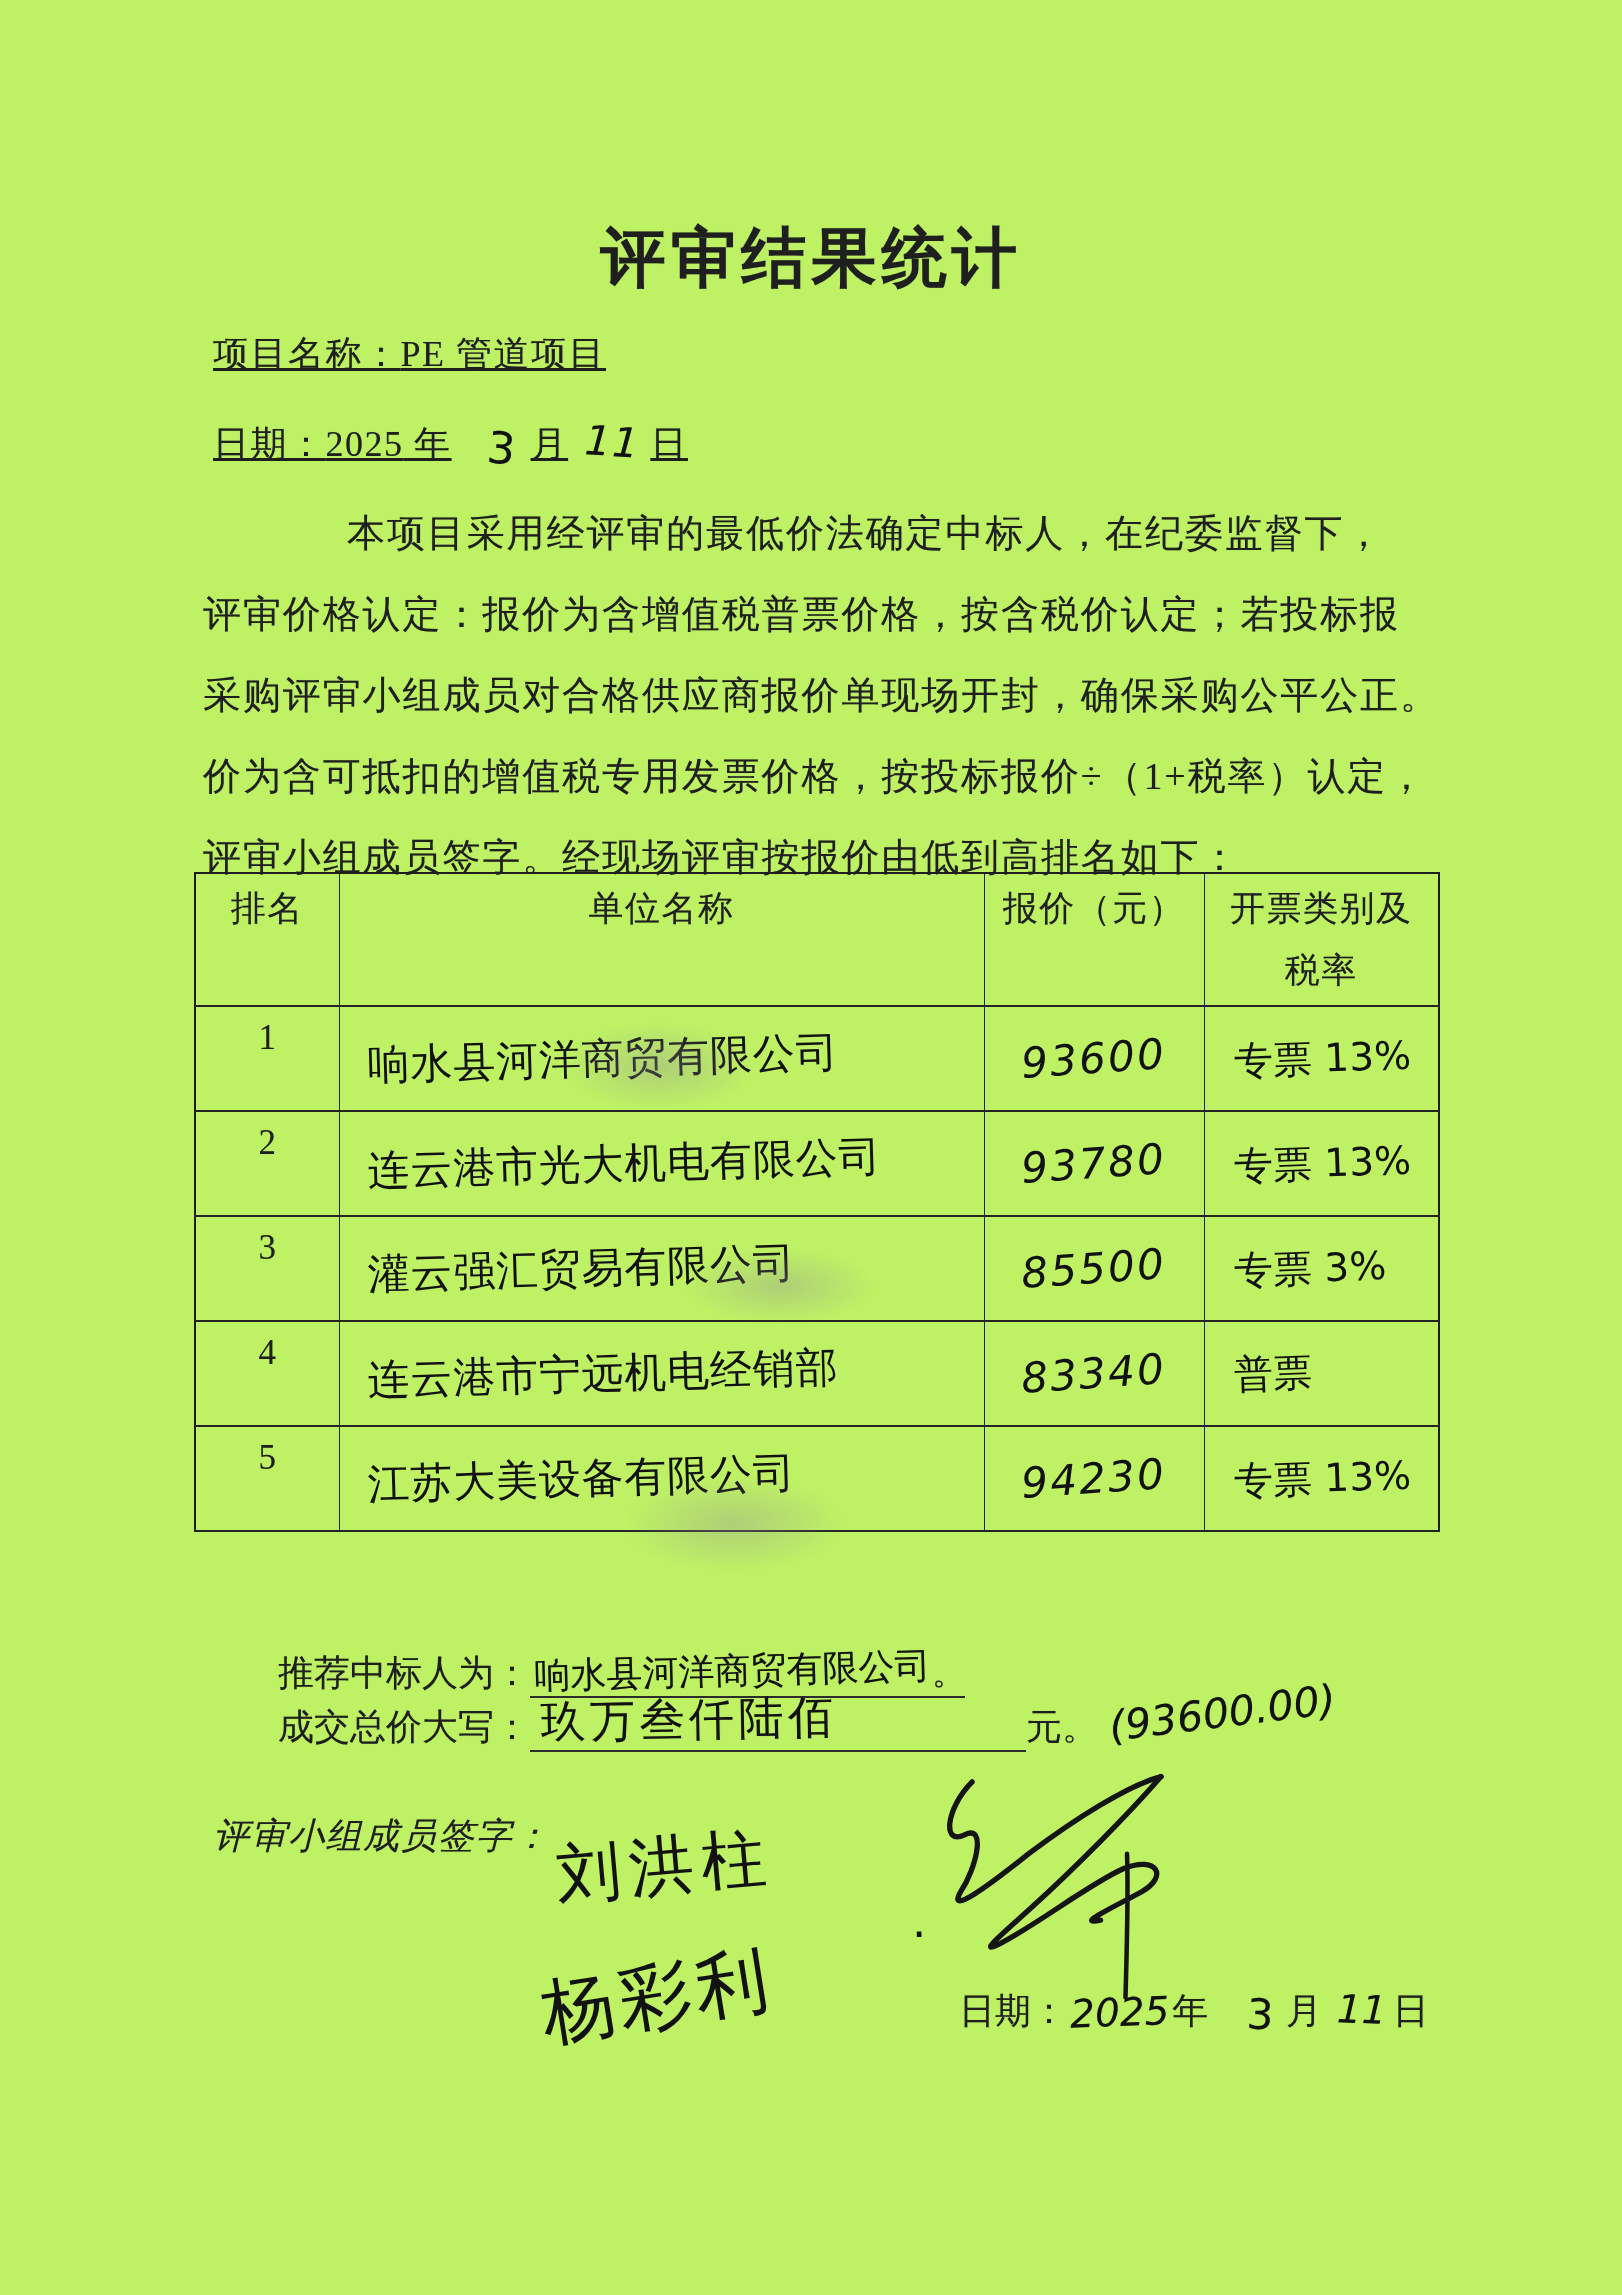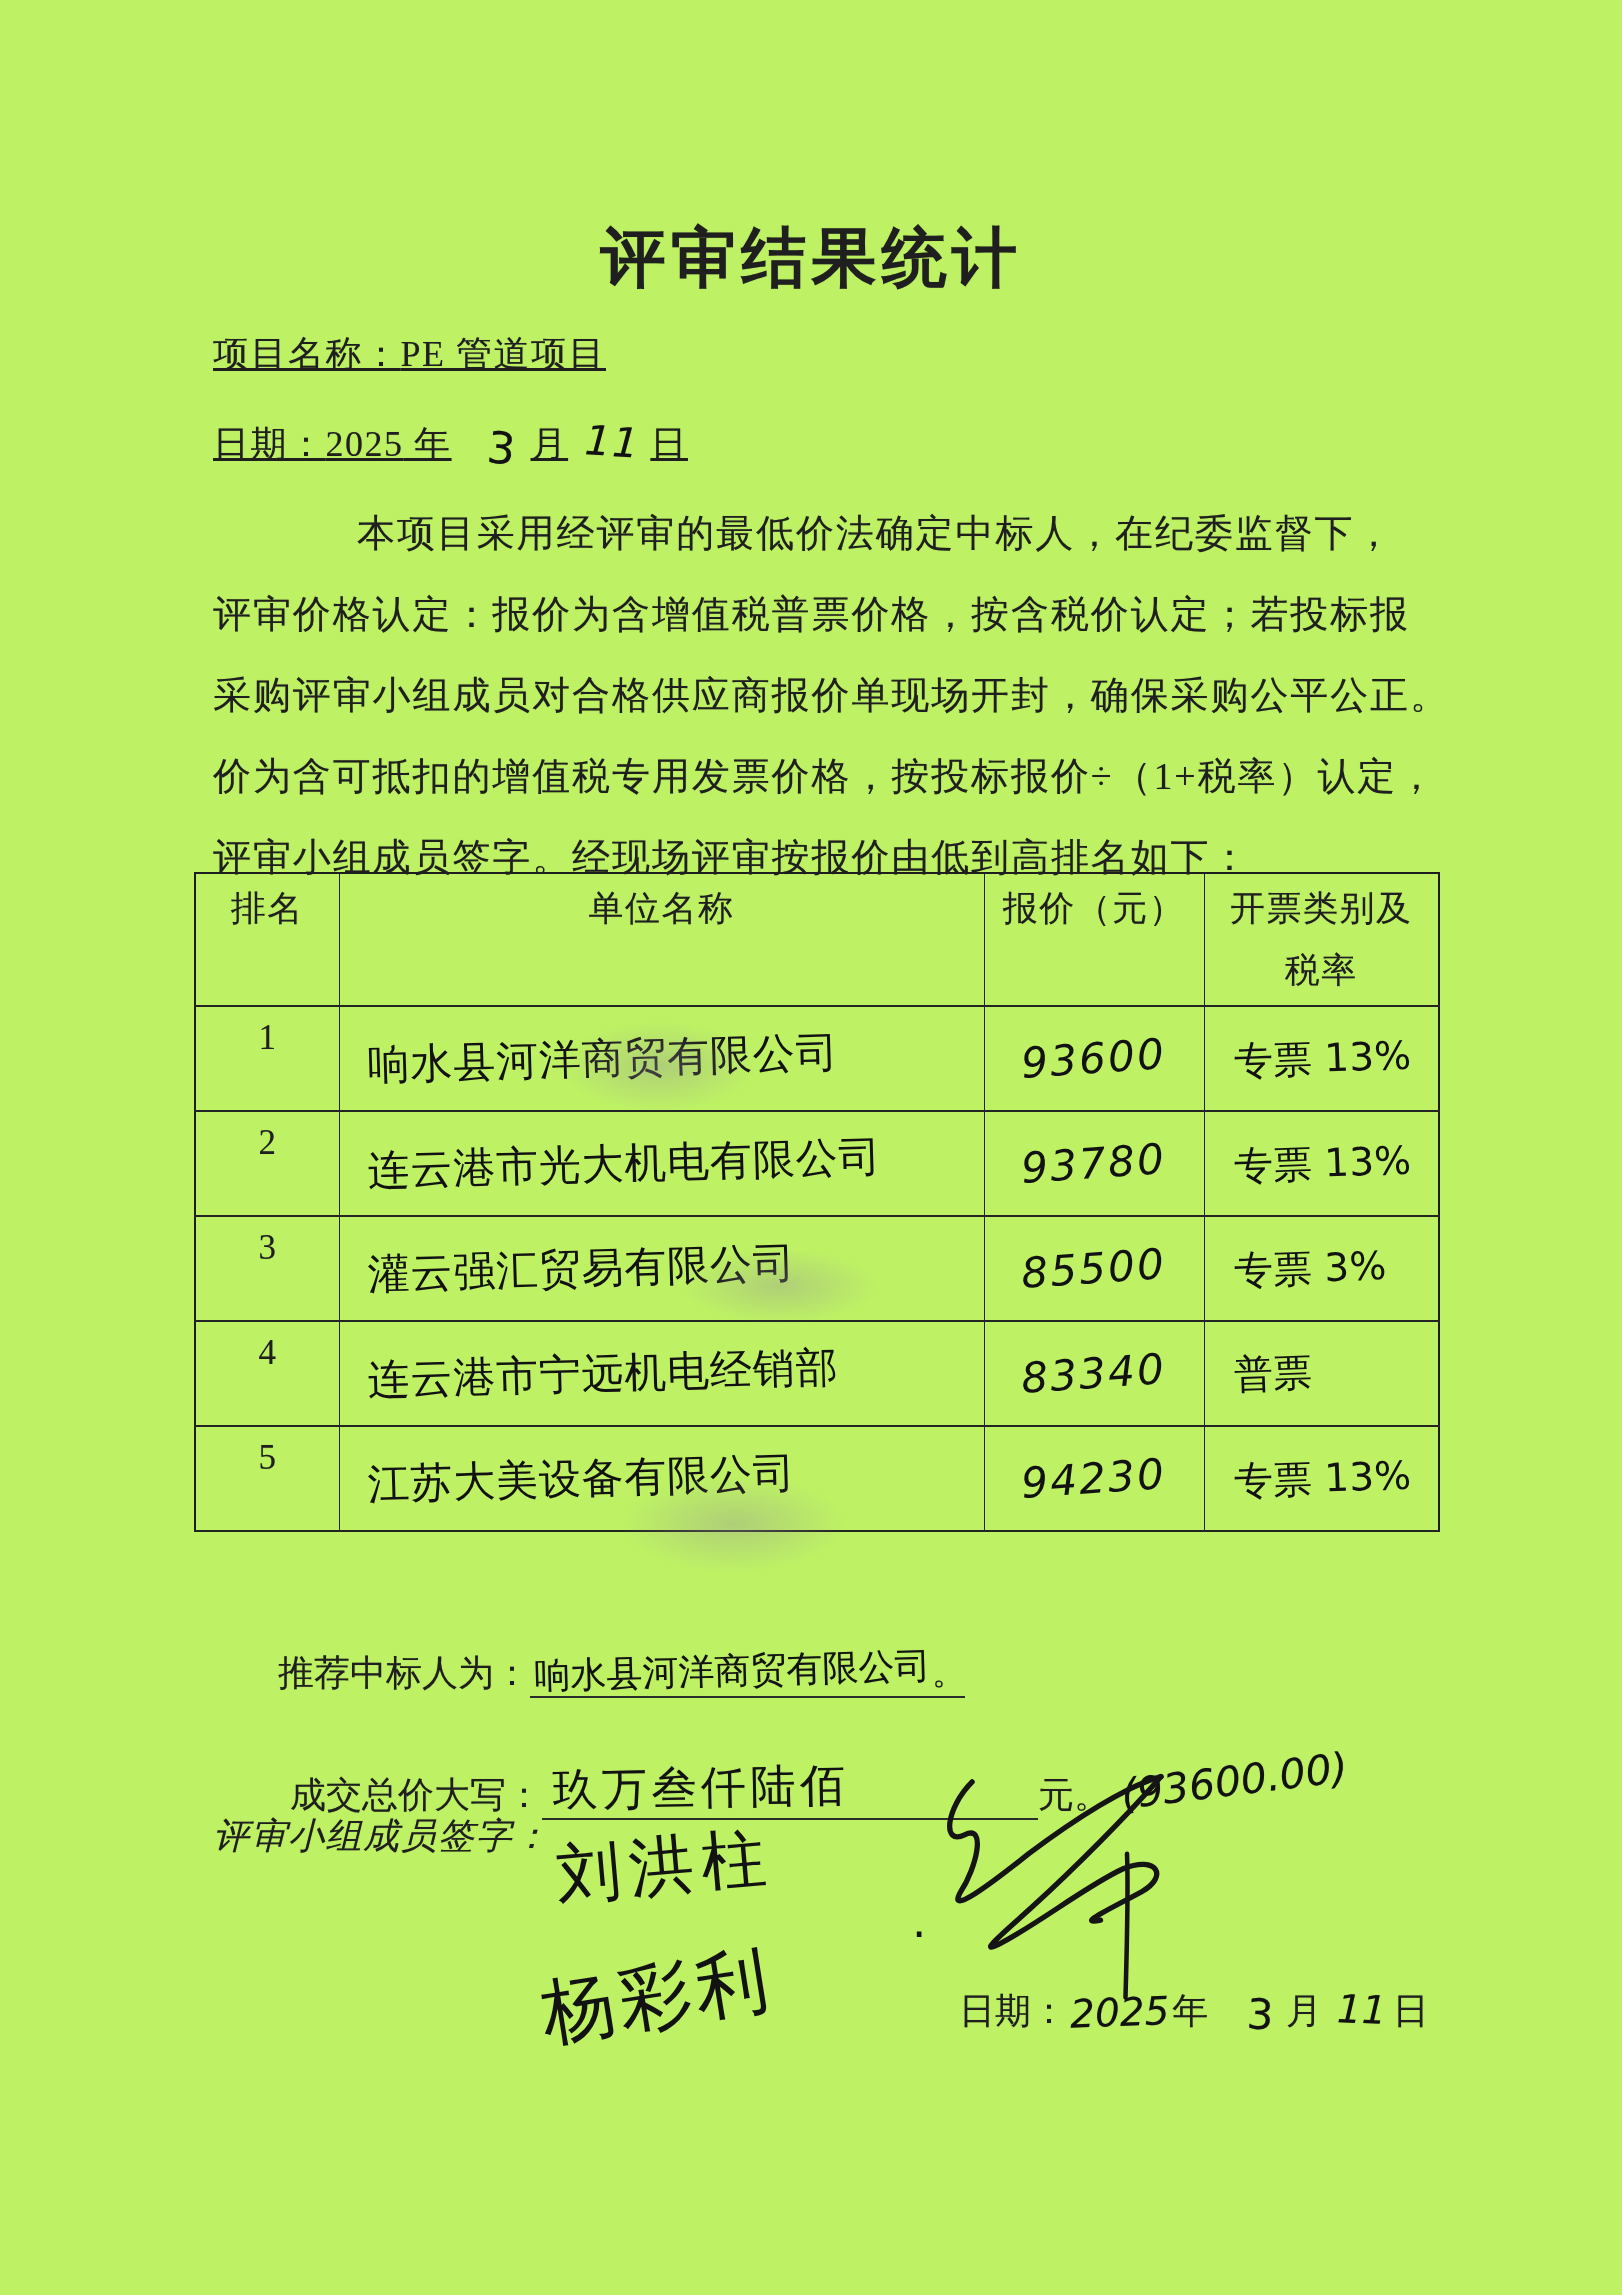--- a/index.html
+++ b/index.html
@@ -30,21 +30,21 @@
     font-size: 65px; font-weight: bold;
     letter-spacing: 5.3px;
     margin: 0;
   }
   .meta-line { font-size: 36px; letter-spacing: 1.5px; white-space: nowrap; text-decoration: underline; }
   .project-line { top: 330px; left: 213px; }
   .date-line   { top: 415px; left: 213px; }
   .date-line .hw-month { font-size: 44px; transform: rotate(6deg) translateY(7.6px); margin: 0 13.6px 0 36px; }
   .date-line .hw-day   { font-size: 41px; transform: rotate(4deg); margin: 0 10.6px 0 16.6px; font-style: italic; }
 
-  .para { top: 493px; left: 213px; width: 1229px; }
+  .para { top: 493px; left: 203px; width: 1229px; }
   .pline {
     font-size: 38px;
     line-height: 81px;
     letter-spacing: 1.9px;
     white-space: nowrap;
   }
   .pline.indent { text-indent: 144px; }
 
   table.rank-table {
     position: absolute;
@@ -83,21 +83,21 @@
   .rec-line { top: 1638px; left: 278px; font-size: 36px; white-space: nowrap; }
   .uline {
     display: inline-flex; align-items: flex-end;
     border-bottom: 2.3px solid #2c2c2c;
     vertical-align: bottom;
   }
   .rec-uline { width: 435px; height: 58px; justify-content: space-between; }
   .rec-uline .hw { font-size: 36px; transform: rotate(-1.5deg); padding-left: 4.5px; white-space: nowrap; }
   .rec-uline .period { font-size: 33px; }
 
-  .total-line { top: 1759px; left: 278px; font-size: 36px; white-space: nowrap; margin-left: 12px; }
+  .total-line { top: 1691px; left: 278px; font-size: 36px; white-space: nowrap; }
   .total-uline { width: 496px; height: 59px; }
   .total-uline .hw { font-size: 45px; transform: rotate(-1deg); padding-left: 10.6px; letter-spacing: 4.5px; white-space: nowrap; }
   .total-amount { font-size: 41px; transform: rotate(-7deg) translateY(-12px); margin-left: 12px; font-style: italic; }
 
   .sign-label { top: 1812px; left: 213px; font-size: 36px; letter-spacing: 1.5px; font-style: italic; }
   .sig1 { top: 1822px; left: 556px; font-size: 65px; transform: rotate(-5deg); letter-spacing: 7.6px; }
   .sig1-dot { top: 1895px; left: 912px; font-size: 45px; }
   .sig2 { top: 1948px; left: 541px; font-size: 73px; transform: rotate(-9deg); letter-spacing: 4.5px; }
   .sig3 { top: 1763px; left: 900px; }
 

